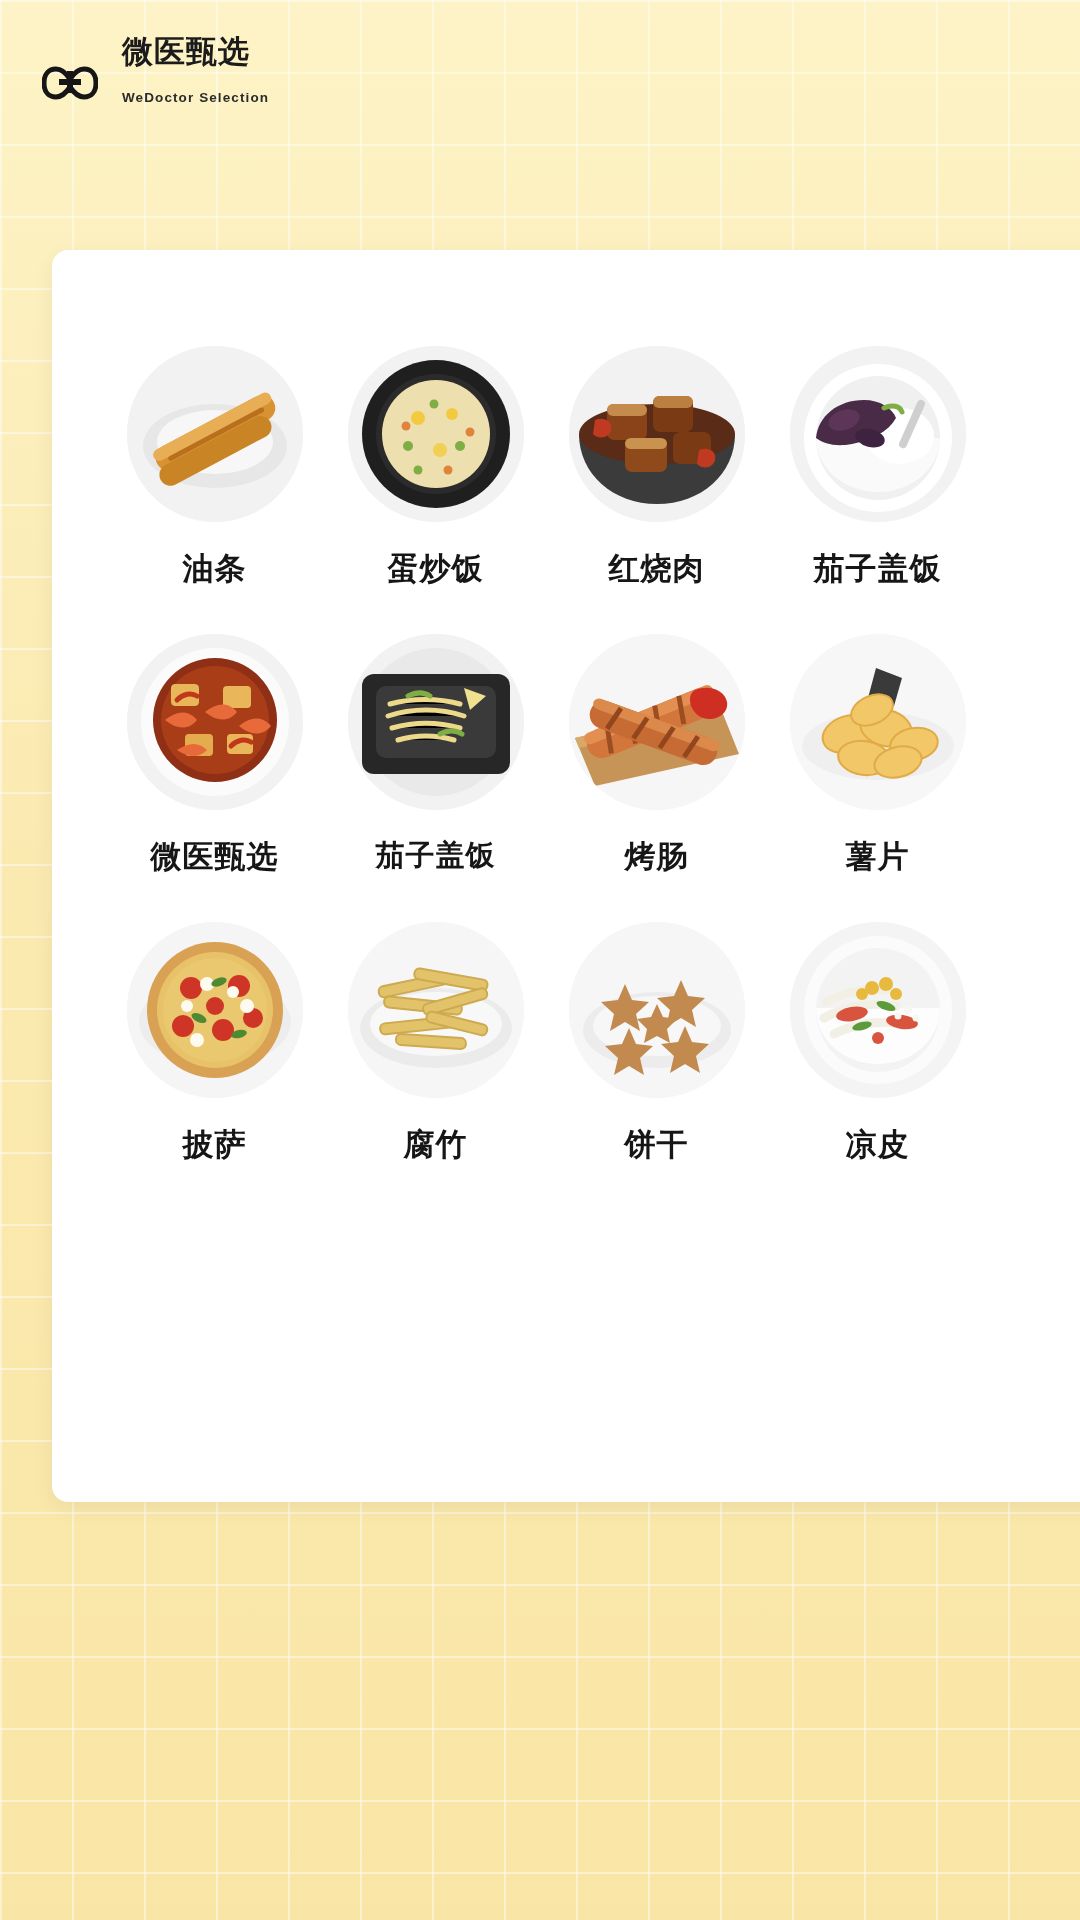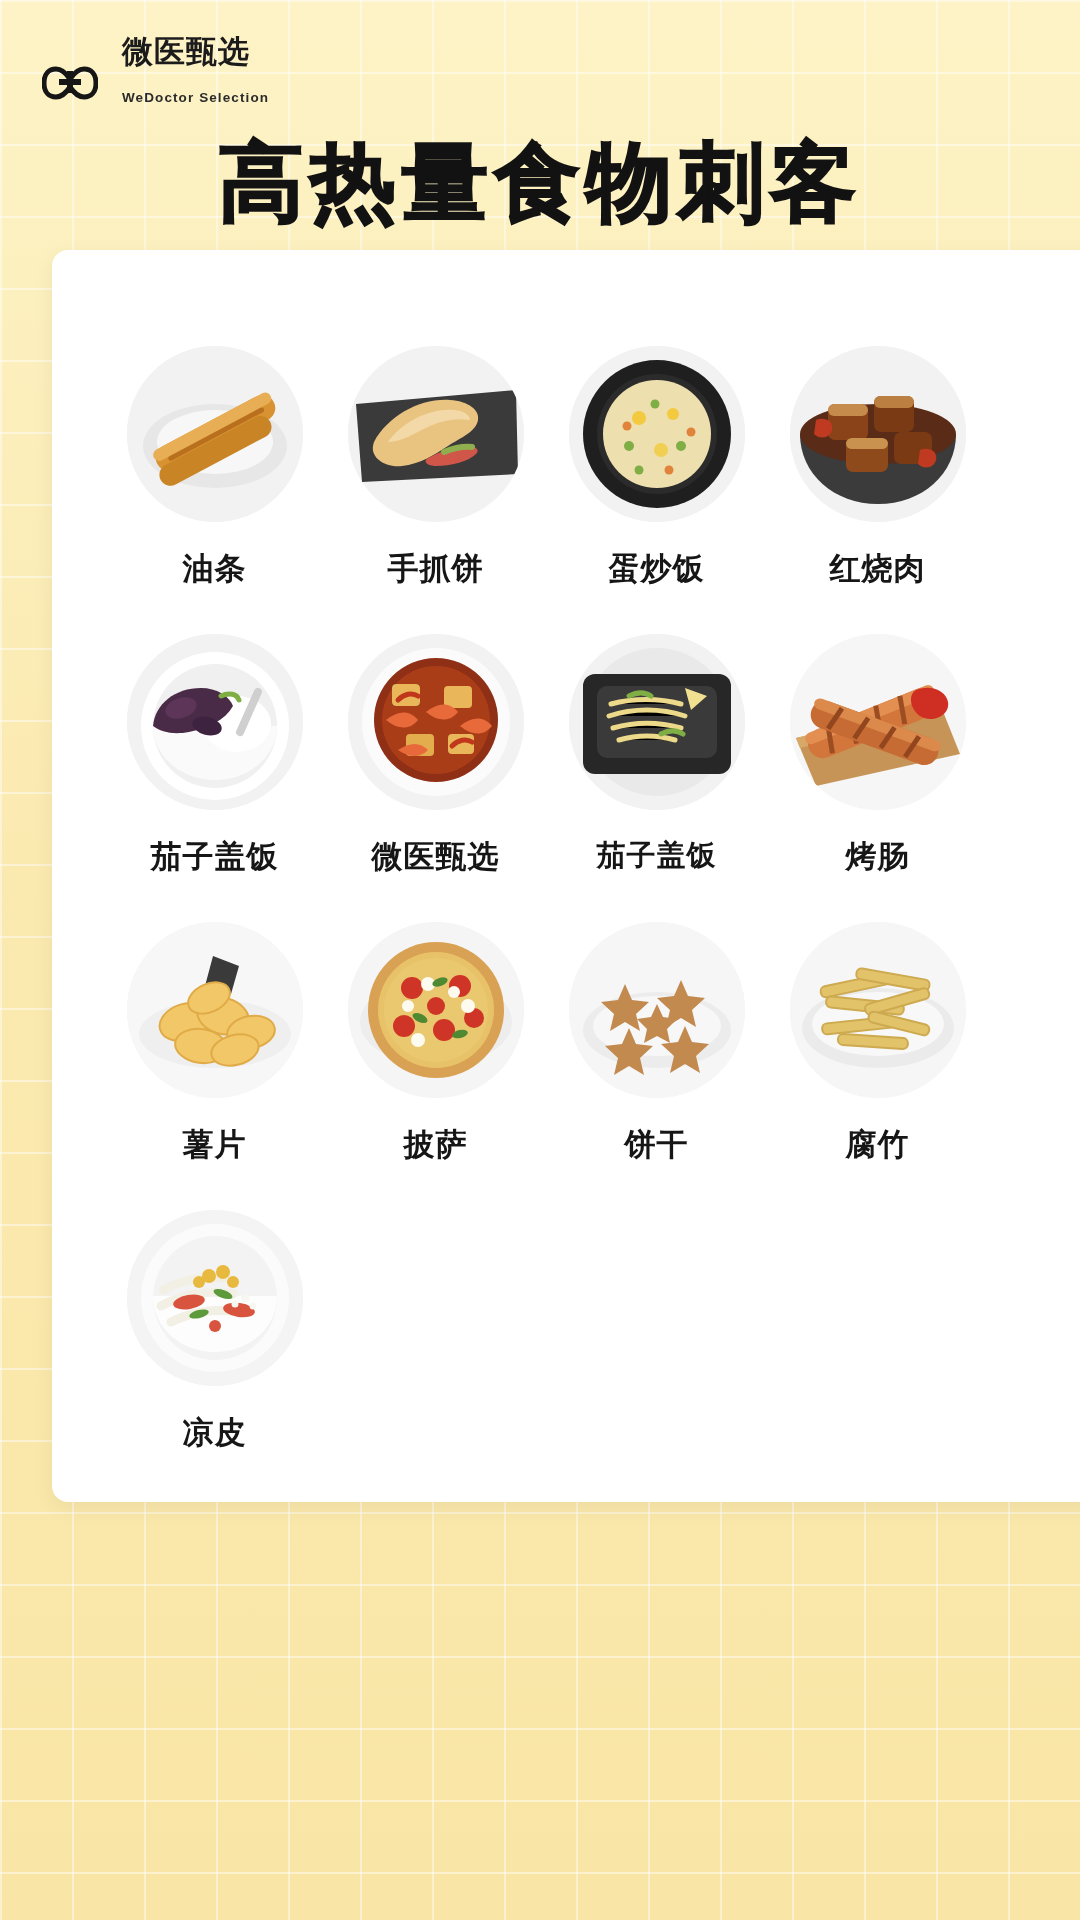--- a/index.html
+++ b/index.html
@@ -140,21 +140,20 @@
       <path d="M14 8c-7 0-12 5-12 14s5 14 12 14c6 0 10-4 14-10 4 6 8 10 14 10 7 0 12-5 12-14S49 8 42 8c-6 0-10 4-14 10-4-6-8-10-14-10z" fill="none" stroke="#161616" stroke-width="5" stroke-linejoin="round"></path>
       <rect x="25" y="10" width="6" height="22" fill="#161616"></rect>
       <rect x="17" y="18" width="22" height="6" fill="#161616"></rect>
     </svg>
     <div class="brand-text">
       <span class="brand-cn">微医甄选</span>
       <span class="brand-en">WeDoctor Selection</span>
     </div>
   </div>
 
-  <div class="headline">高热量食物刺客</div>
 
   <div class="card">
     <div class="grid">
 
       <div class="cell">
         <span class="thumb">
           <svg viewBox="0 0 176 176">
             <rect width="176" height="176" fill="#f2f2f2"></rect>
             <ellipse cx="88" cy="100" rx="72" ry="42" fill="#e7e7e7"></ellipse>
             <ellipse cx="88" cy="96" rx="58" ry="32" fill="#f7f7f7"></ellipse>
@@ -165,33 +164,20 @@
             </g>
             <g transform="rotate(-28 88 104)">
               <rect x="26" y="94" width="124" height="22" rx="11" fill="#c98425"></rect>
             </g>
           </svg>
         </span>
         <span class="cell-label">油条</span>
       </div>
 
 
-      <div class="cell">
-        <span class="thumb">
-          <svg viewBox="0 0 176 176">
-            <rect width="176" height="176" fill="#f2f2f2"></rect>
-            <path d="M8 58 L168 44 L170 128 L14 136 Z" fill="#3a3a3a"></path>
-            <path d="M26 96c14-26 46-44 76-42 18 1 30 10 28 20-2 12-18 18-30 26-14 9-28 18-46 20-16 2-34-8-28-24z" fill="#e9c481"></path>
-            <path d="M40 96c14-20 42-34 66-32 10 1 16 5 16 10-14-2-26 0-40 6-16 7-28 16-42 16z" fill="#f3d9a8"></path>
-            <path d="M80 112c12-6 26-12 40-12 8 0 12 4 8 8-8 8-26 12-40 12-8 0-14-4-8-8z" fill="#d0564a"></path>
-            <path d="M96 106c10-4 20-6 28-5" stroke="#8fae4e" stroke-width="6" fill="none" stroke-linecap="round"></path>
-          </svg>
-        </span>
-        <span class="cell-label">手抓饼</span>
-      </div>
 
       <div class="cell">
         <span class="thumb">
           <svg viewBox="0 0 176 176">
             <rect width="176" height="176" fill="#f2f2f2"></rect>
             <circle cx="88" cy="88" r="74" fill="#1f1f1f"></circle>
             <circle cx="88" cy="88" r="60" fill="#2b2b2b"></circle>
             <circle cx="88" cy="88" r="54" fill="#eedfae"></circle>
             <circle cx="70" cy="72" r="7" fill="#f3c93f"></circle>
             <circle cx="104" cy="68" r="6" fill="#f3c93f"></circle>
@@ -381,57 +367,57 @@
             </g>
           </svg>
         </span>
         <span class="cell-label">披萨</span>
       </div>
 
       <div class="cell">
         <span class="thumb">
           <svg viewBox="0 0 176 176">
             <rect width="176" height="176" fill="#f6f6f6"></rect>
-            <ellipse cx="88" cy="108" rx="74" ry="38" fill="#ececec"></ellipse>
-            <ellipse cx="88" cy="104" rx="64" ry="30" fill="#f7f7f7"></ellipse>
-            <g fill="#c28a4e">
-              <path d="M56 62l7 16 17 2-13 12 4 17-15-9-15 9 4-17-13-12 17-2z"></path>
-              <path d="M112 58l7 16 17 2-13 12 4 17-15-9-15 9 4-17-13-12 17-2z"></path>
-              <path d="M60 106l7 16 17 2-13 12 4 17-15-9-15 9 4-17-13-12 17-2z"></path>
-              <path d="M116 104l7 16 17 2-13 12 4 17-15-9-15 9 4-17-13-12 17-2z"></path>
-              <path d="M88 82l6 13 14 2-10 10 3 14-13-7-13 7 3-14-10-10 14-2z"></path>
-            </g>
-          </svg>
-        </span>
-        <span class="cell-label">饼干</span>
-      </div>
-
-      <div class="cell">
-        <span class="thumb">
-          <svg viewBox="0 0 176 176">
-            <rect width="176" height="176" fill="#f6f6f6"></rect>
             <ellipse cx="88" cy="106" rx="76" ry="40" fill="#ebebeb"></ellipse>
             <ellipse cx="88" cy="102" rx="66" ry="32" fill="#f8f8f8"></ellipse>
             <g fill="#e2c36a" stroke="#cda94f" stroke-width="2">
               <rect x="30" y="58" width="70" height="11" rx="5" transform="rotate(-12 65 63)"></rect>
               <rect x="66" y="52" width="74" height="11" rx="5" transform="rotate(10 103 57)"></rect>
               <rect x="36" y="78" width="78" height="11" rx="5" transform="rotate(6 75 83)"></rect>
               <rect x="74" y="74" width="66" height="11" rx="5" transform="rotate(-16 107 79)"></rect>
               <rect x="32" y="98" width="74" height="11" rx="5" transform="rotate(-6 69 103)"></rect>
               <rect x="78" y="96" width="62" height="11" rx="5" transform="rotate(14 109 101)"></rect>
               <rect x="48" y="114" width="70" height="11" rx="5" transform="rotate(4 83 119)"></rect>
             </g>
           </svg>
         </span>
         <span class="cell-label">腐竹</span>
       </div>
 
       <div class="cell">
         <span class="thumb">
           <svg viewBox="0 0 176 176">
+            <rect width="176" height="176" fill="#f6f6f6"></rect>
+            <ellipse cx="88" cy="108" rx="74" ry="38" fill="#ececec"></ellipse>
+            <ellipse cx="88" cy="104" rx="64" ry="30" fill="#f7f7f7"></ellipse>
+            <g fill="#c28a4e">
+              <path d="M56 62l7 16 17 2-13 12 4 17-15-9-15 9 4-17-13-12 17-2z"></path>
+              <path d="M112 58l7 16 17 2-13 12 4 17-15-9-15 9 4-17-13-12 17-2z"></path>
+              <path d="M60 106l7 16 17 2-13 12 4 17-15-9-15 9 4-17-13-12 17-2z"></path>
+              <path d="M116 104l7 16 17 2-13 12 4 17-15-9-15 9 4-17-13-12 17-2z"></path>
+              <path d="M88 82l6 13 14 2-10 10 3 14-13-7-13 7 3-14-10-10 14-2z"></path>
+            </g>
+          </svg>
+        </span>
+        <span class="cell-label">饼干</span>
+      </div>
+
+      <div class="cell">
+        <span class="thumb">
+          <svg viewBox="0 0 176 176">
             <rect width="176" height="176" fill="#f4f4f4"></rect>
             <circle cx="88" cy="88" r="74" fill="#fbfbfb"></circle>
             <circle cx="88" cy="88" r="62" fill="#f3f3f3"></circle>
             <path d="M26 86c0 32 28 56 62 56s62-24 62-56z" fill="#fdfdfd"></path>
             <g stroke="#f2f0e4" stroke-width="9" fill="none" stroke-linecap="round">
               <path d="M36 80c18-10 40-14 60-12"></path>
               <path d="M34 96c22-12 48-16 72-12"></path>
               <path d="M44 112c20-10 44-14 66-10"></path>
             </g>
             <g fill="#d8543f">

